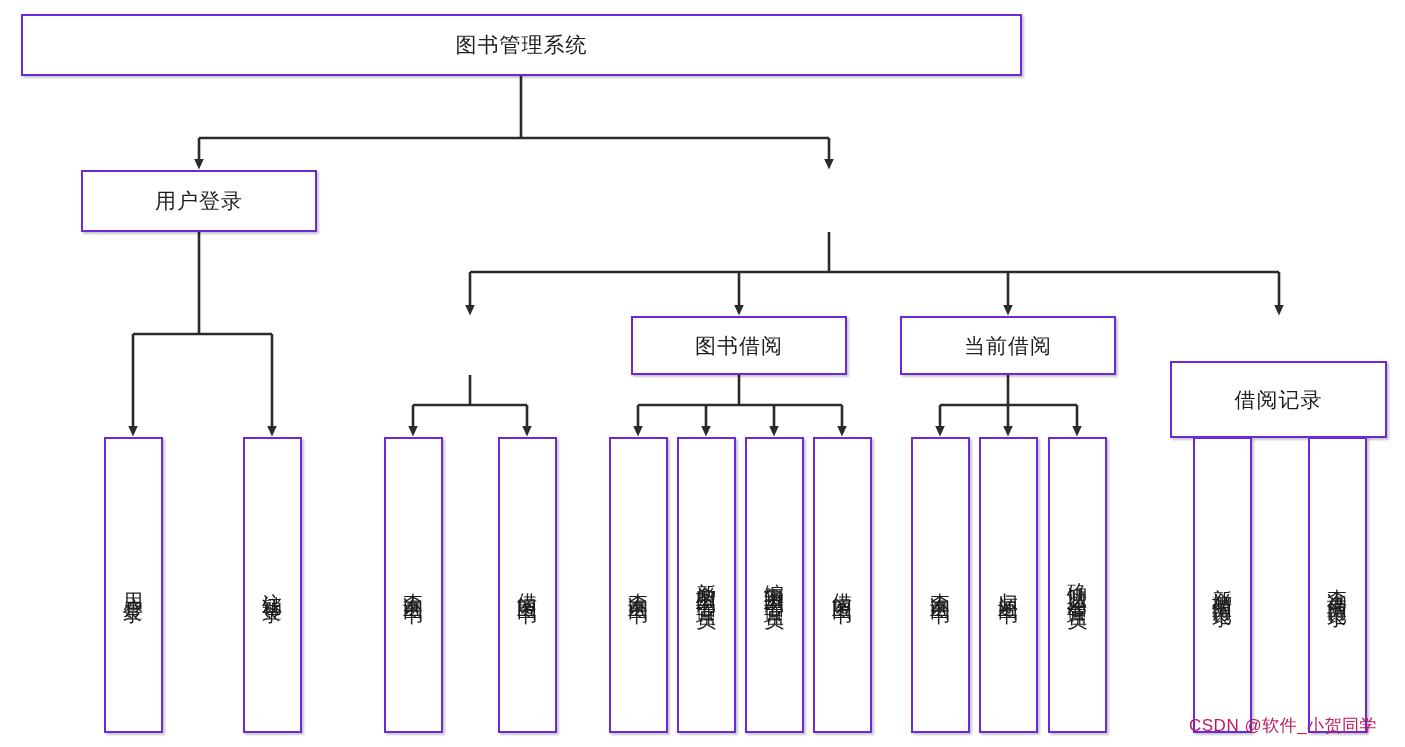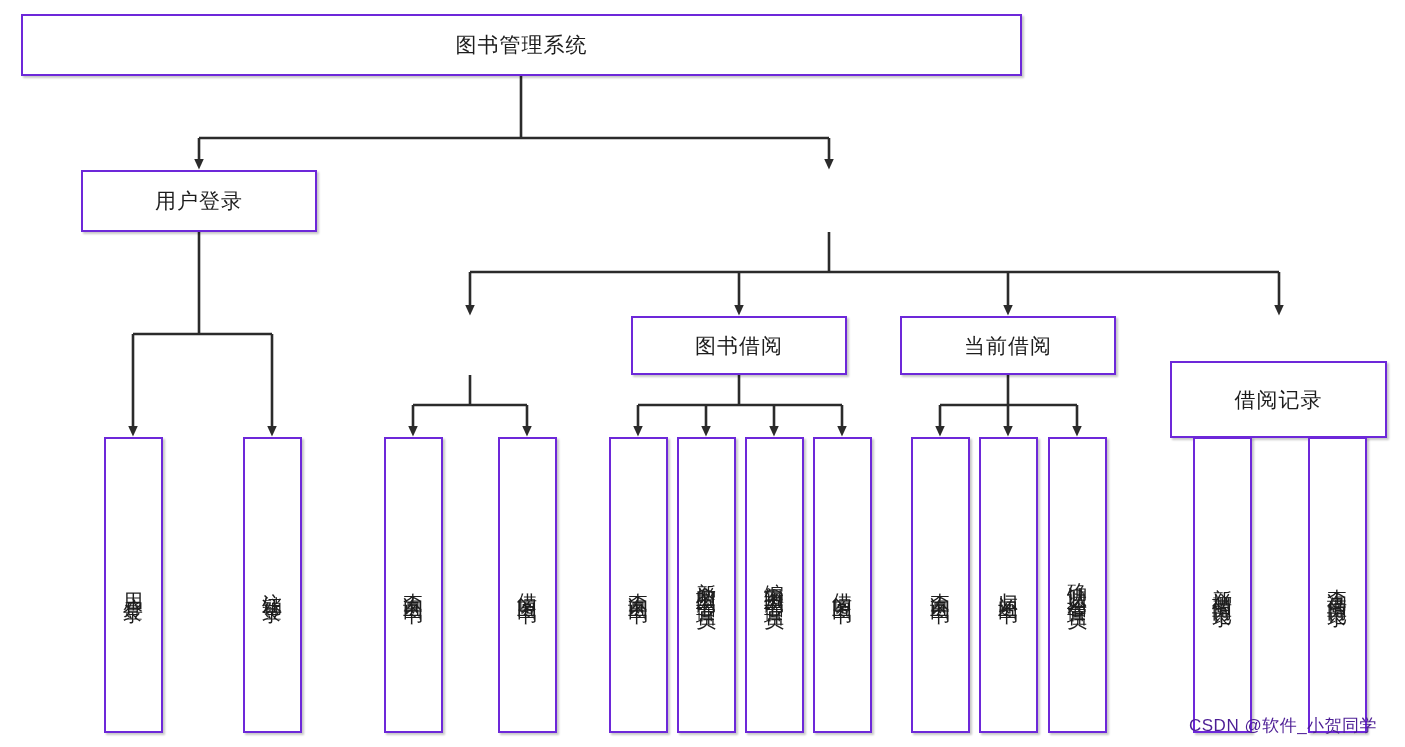--- a/index.html
+++ b/index.html
@@ -48,21 +48,21 @@
     color: #1d1d1d;
     writing-mode: vertical-rl;
     text-orientation: upright;
     letter-spacing: 4px;
     white-space: nowrap;
     line-height: 1;
   }
   .watermark {
     position: absolute;
     font-size: 17px;
-    color: #4c1d95;
+    color: #be185d;
     white-space: nowrap;
     letter-spacing: 0.5px;
     pointer-events: none;
   }
 </style>
 </head>
 <body>
 
 <div id="diagram-canvas">
 

